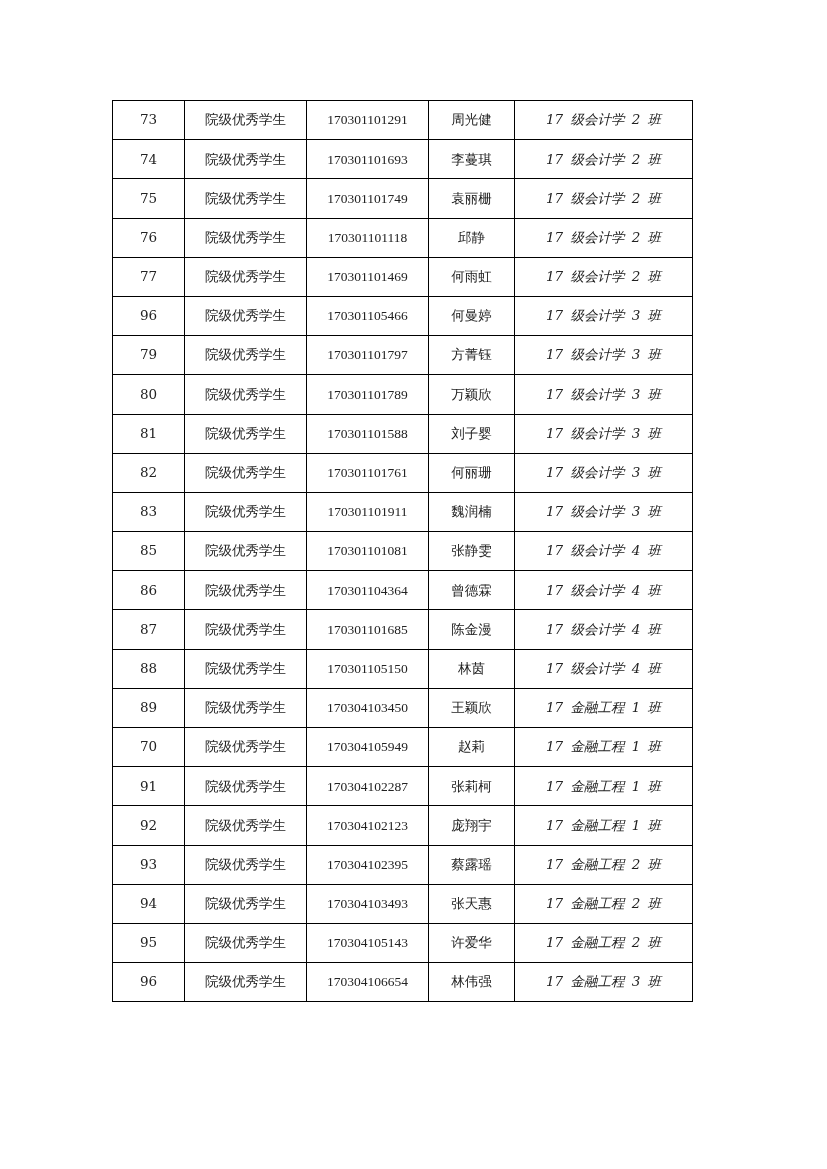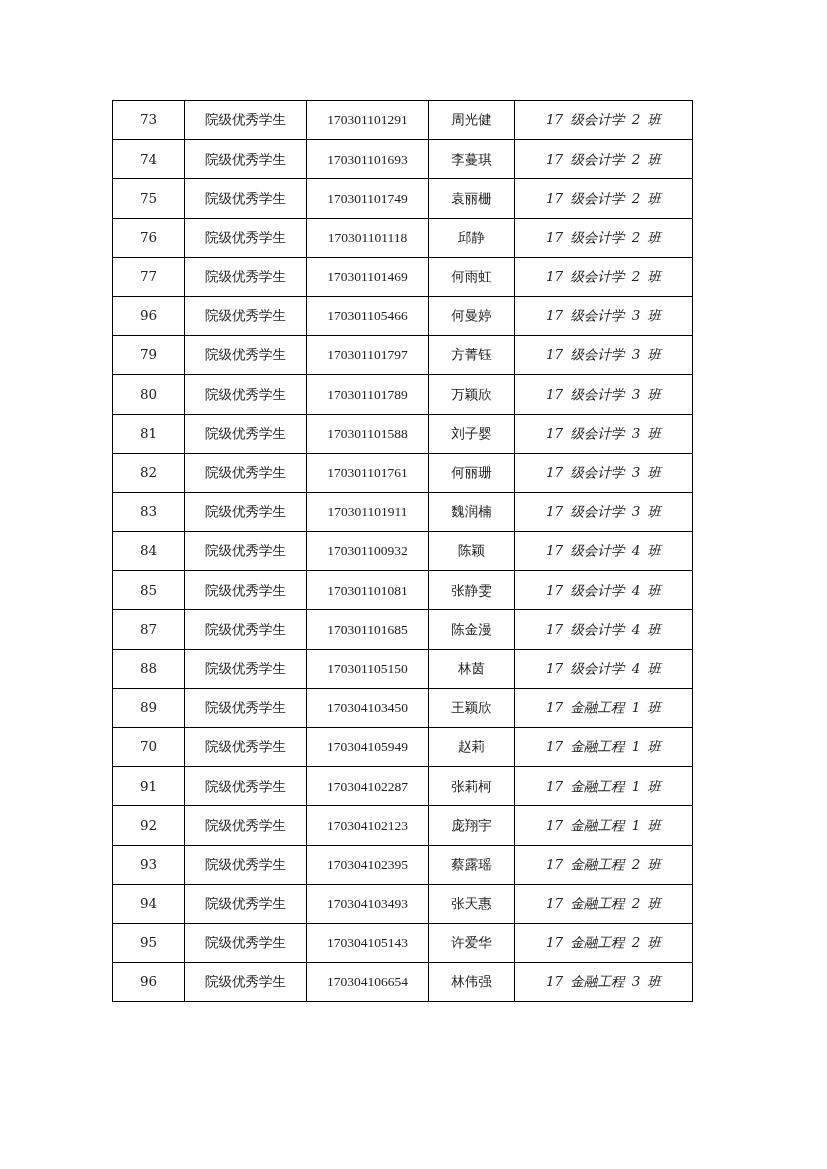--- a/index.html
+++ b/index.html
@@ -97,31 +97,31 @@
         <td class="cls">17 级会计学 3 班</td>
       </tr>
       <tr>
         <td>83</td>
         <td>院级优秀学生</td>
         <td class="id">170301101911</td>
         <td>魏润楠</td>
         <td class="cls">17 级会计学 3 班</td>
       </tr>
       <tr>
-        <td>84</td>
-        <td>院级优秀学生</td>
-        <td class="id">170301100932</td>
-        <td>陈颖</td>
-        <td class="cls">17 级会计学 4 班</td>
-      </tr>
-      <tr>
         <td>85</td>
         <td>院级优秀学生</td>
         <td class="id">170301101081</td>
         <td>张静雯</td>
+        <td class="cls">17 级会计学 4 班</td>
+      </tr>
+      <tr>
+        <td>86</td>
+        <td>院级优秀学生</td>
+        <td class="id">170301104364</td>
+        <td>曾德霖</td>
         <td class="cls">17 级会计学 4 班</td>
       </tr>
       <tr>
         <td>87</td>
         <td>院级优秀学生</td>
         <td class="id">170301101685</td>
         <td>陈金漫</td>
         <td class="cls">17 级会计学 4 班</td>
       </tr>
       <tr>

